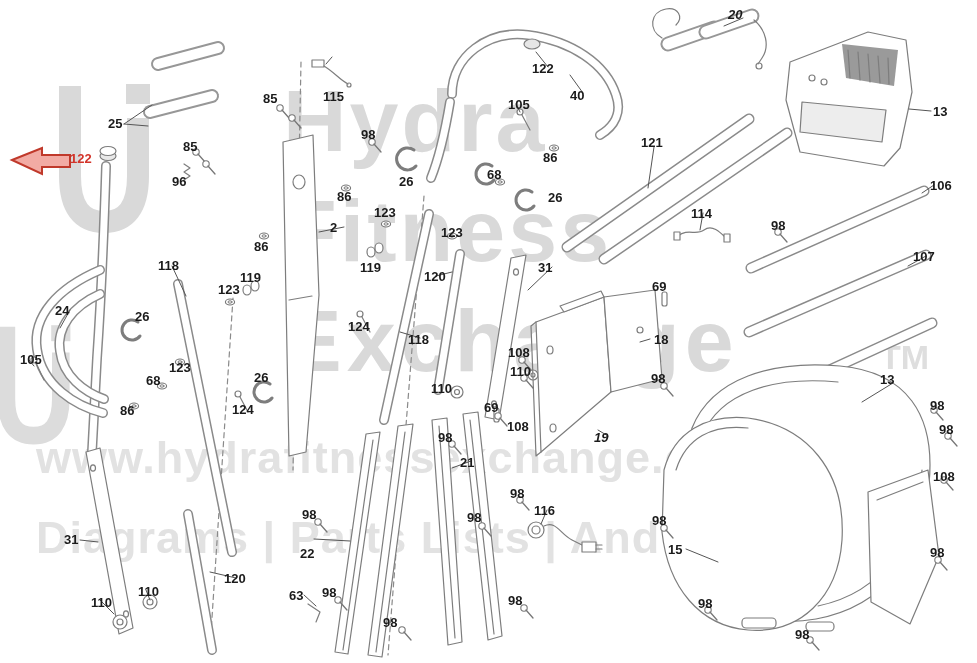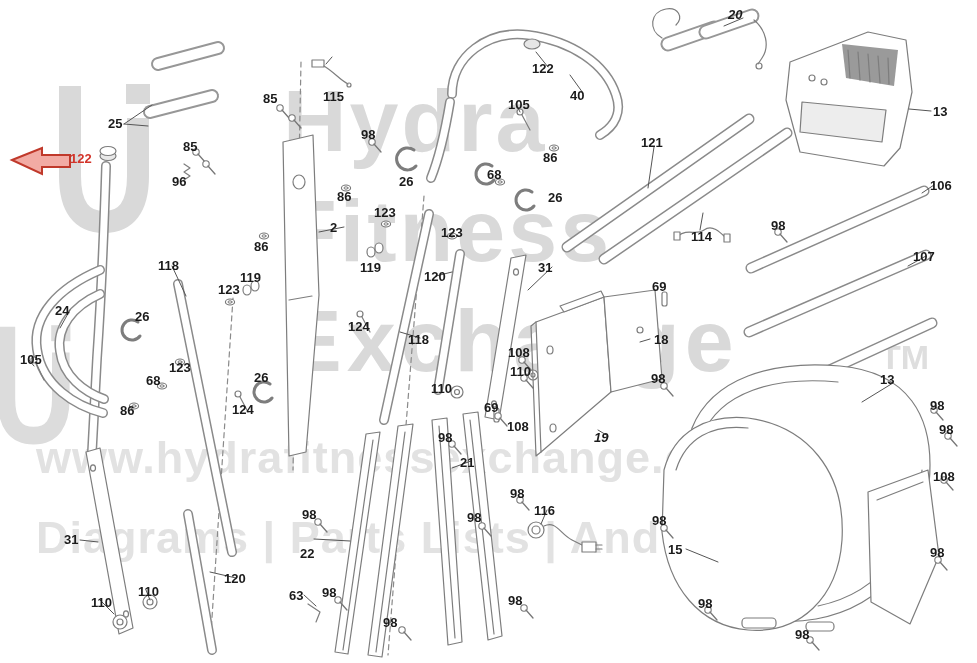--- a/index.html
+++ b/index.html
@@ -352,21 +352,21 @@
       <div class="part-label" style="left: 183px; top: 140px;">85</div>
       <div class="part-label" style="left: 543px; top: 151px;">86</div>
       <div class="part-label highlight" style="left: 70px; top: 152px; color: rgb(211, 52, 42);">122</div>
       <div class="part-label" style="left: 487px; top: 168px;">68</div>
       <div class="part-label" style="left: 399px; top: 175px;">26</div>
       <div class="part-label" style="left: 172px; top: 175px;">96</div>
       <div class="part-label" style="left: 930px; top: 179px; text-align: center;">106</div>
       <div class="part-label" style="left: 337px; top: 190px;">86</div>
       <div class="part-label" style="left: 548px; top: 191px;">26</div>
       <div class="part-label" style="left: 374px; top: 206px;">123</div>
-      <div class="part-label" style="left: 691px; top: 207px; margin-top: 23px;">114</div>
+      <div class="part-label" style="left: 691px; top: 207px;">114</div>
       <div class="part-label" style="left: 771px; top: 219px;">98</div>
       <div class="part-label" style="left: 330px; top: 221px;">2</div>
       <div class="part-label" style="left: 441px; top: 226px;">123</div>
       <div class="part-label" style="left: 254px; top: 240px;">86</div>
       <div class="part-label" style="left: 913px; top: 250px;">107</div>
       <div class="part-label" style="left: 158px; top: 259px;">118</div>
       <div class="part-label" style="left: 360px; top: 261px;">119</div>
       <div class="part-label" style="left: 538px; top: 261px;">31</div>
       <div class="part-label" style="left: 424px; top: 270px;">120</div>
       <div class="part-label" style="left: 240px; top: 271px;">119</div>

